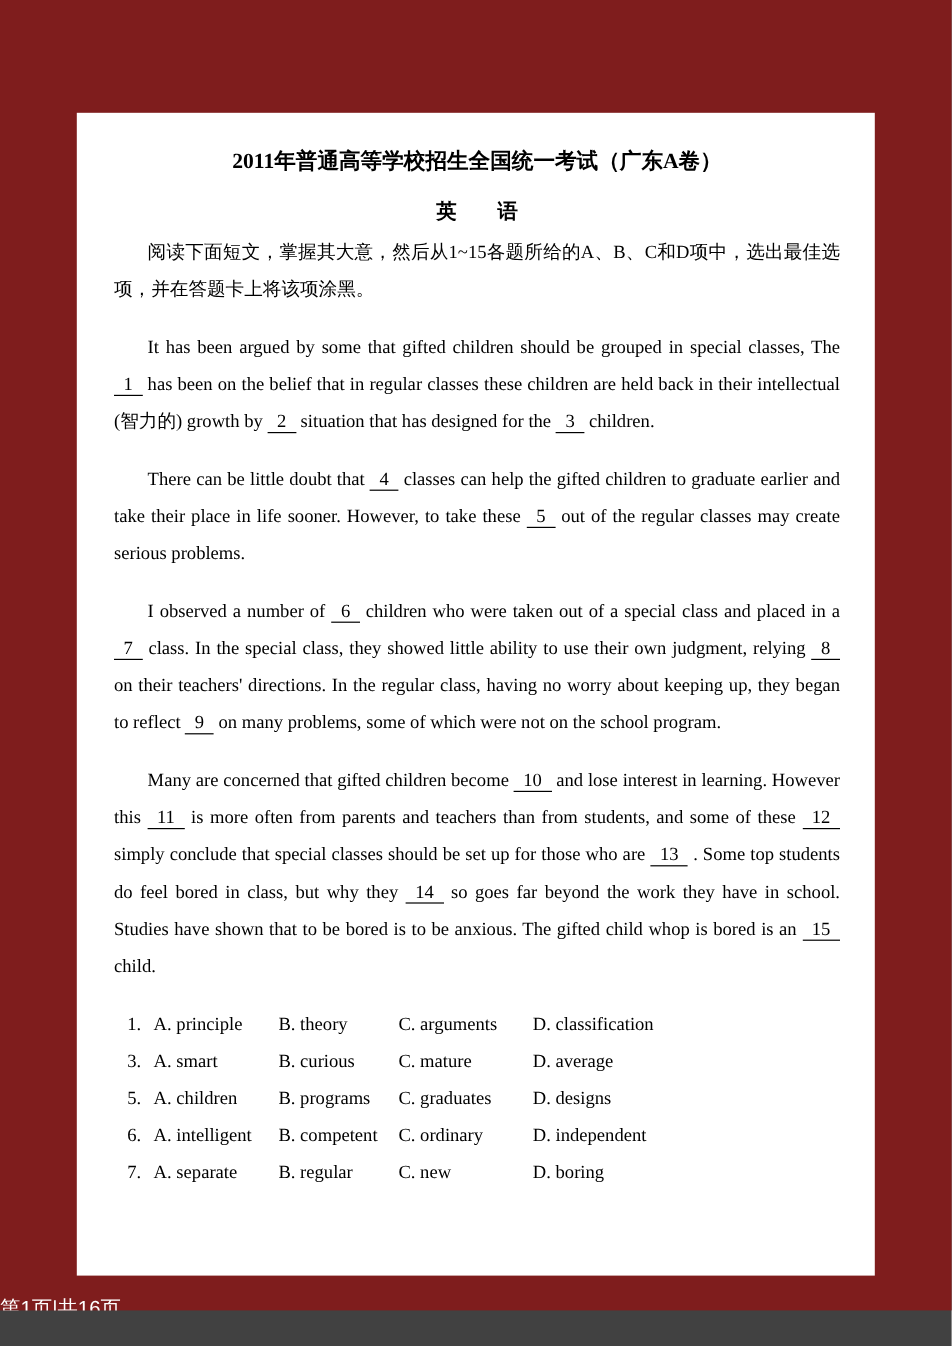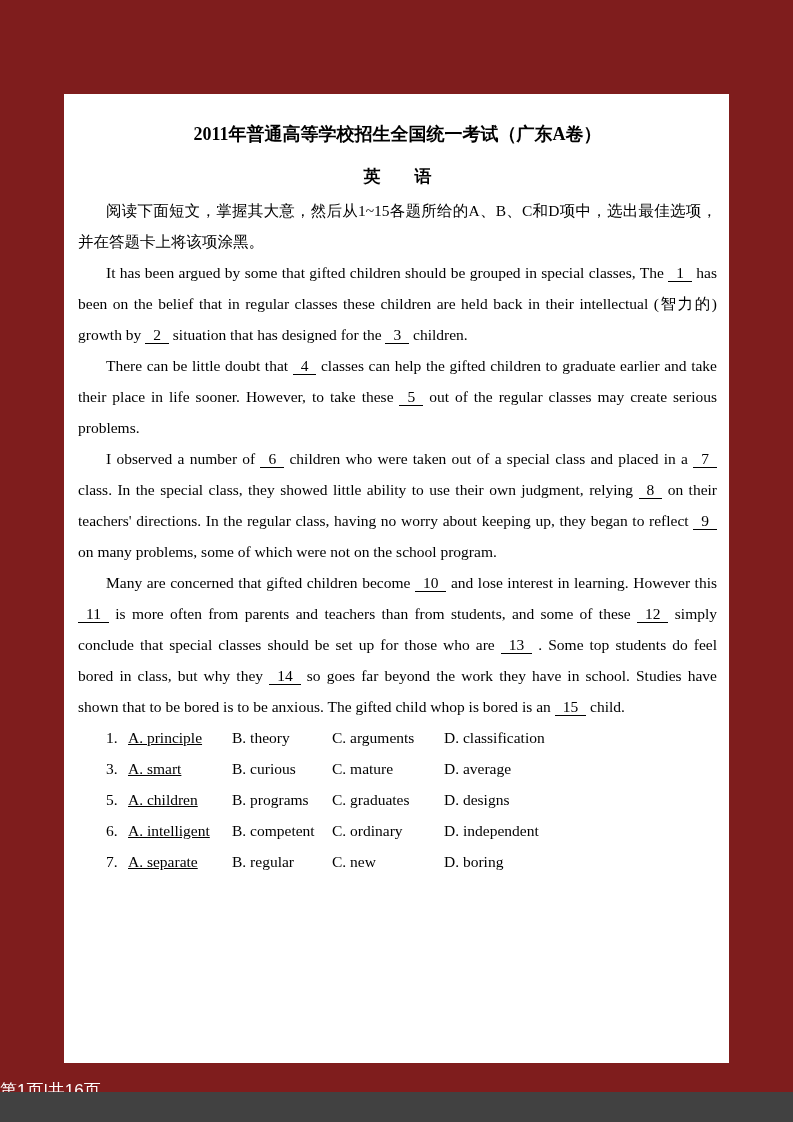--- a/index.html
+++ b/index.html
@@ -54,37 +54,37 @@
     font-size: 15.5px;
     margin: 12px 0 0 28px;
     white-space: pre;
     line-height: 24px;
   }
   .para {
     font-size: 15.5px;
     line-height: 31px;
     text-align: justify;
     text-indent: 28px;
-    margin: 0;
+    margin: 17px;
   }
   .instructions { margin-top: 6px; }
   .blank {
     border-bottom: 1px solid #000;
     padding: 0 8px;
     white-space: nowrap;
   }
   .opt-row {
     font-size: 15.5px;
     line-height: 31px;
     margin-left: 28px;
     white-space: nowrap;
   }
   .opt-num { display: inline-block; width: 22px; }
   .choice  { display: inline-block; }
-  .c0 { width: 104px; text-decoration: underline; }
+  .c0 { width: 104px; }
   .c1 { width: 100px; }
   .c2 { width: 112px; }
   .footer {
     position: absolute;
     left: 0;
     right: 0;
     top: 1079px;
     color: #ffffff;
     font-size: 17px;
     font-family: "Liberation Sans", "DejaVu Sans", sans-serif;

